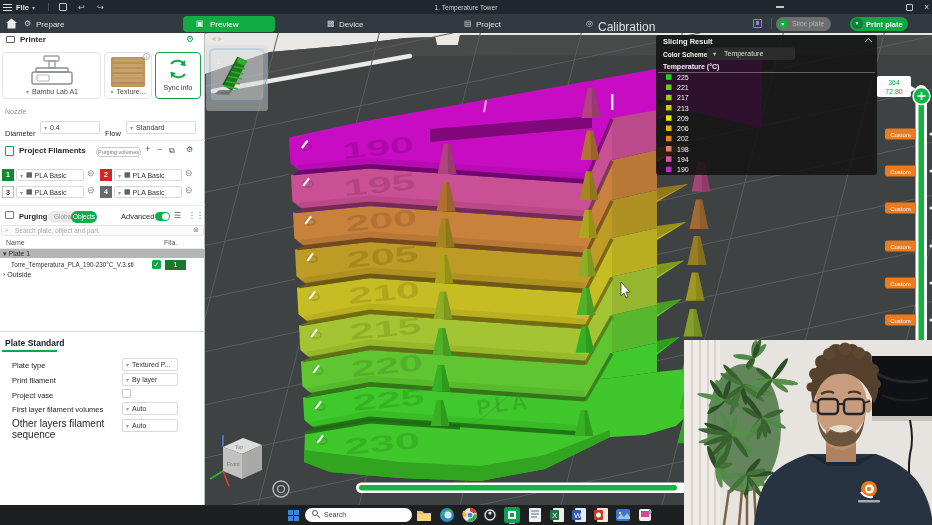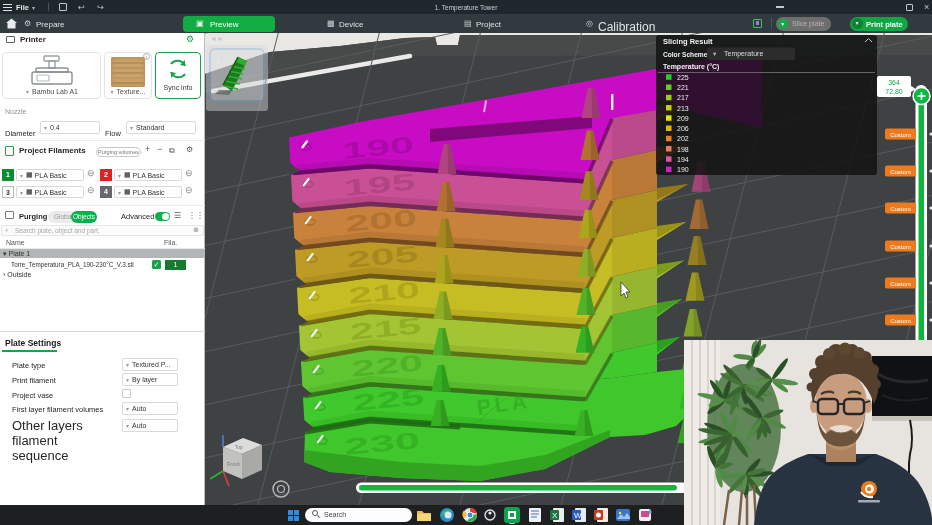--- a/index.html
+++ b/index.html
@@ -356,31 +356,31 @@
     <div class="abs" style="left:6px;top:239px;font-size:7px;color:#555;">Name</div>
     <div class="abs" style="left:164px;top:239px;font-size:7px;color:#555;">Fila.</div>
     <div class="abs" style="left:0;top:248px;width:205px;height:1px;background:#e8e8e8;"></div>
     <div class="abs" style="left:0;top:249px;width:205px;height:9px;background:#b3b5b6;"></div>
     <div class="abs" style="left:3px;top:250px;font-size:7px;color:#333;">▾ Plate 1</div>
     <div class="abs" style="left:11px;top:261px;font-size:6.3px;color:#333;">Torre_Temperatura_PLA_190-230°C_V.3.stl</div>
     <div class="abs" style="left:152px;top:260px;width:9px;height:9px;background:#16a34a;border-radius:1.5px;color:#fff;font-size:7px;text-align:center;line-height:9px;">✓</div>
     <div class="abs" style="left:165px;top:260px;width:21px;height:9.5px;background:#157a2e;color:#fff;font-size:7px;text-align:center;line-height:9px;">1</div>
     <div class="abs" style="left:3px;top:271px;font-size:7px;color:#333;">› Outside</div>
     <div class="abs" style="left:0;top:331px;width:205px;height:1px;background:#d8d8d8;"></div>
-    <div class="abs" style="left:5px;top:338px;font-size:8.5px;font-weight:bold;color:#1a1a1a;">Plate Settings</div>
+    <div class="abs" style="left:5px;top:338px;font-size:8.5px;font-weight:bold;color:#1a1a1a;">Plate Standard</div>
     <div class="abs" style="left:2px;top:350px;width:55px;height:1.8px;background:#16a34a;"></div>
     <div class="abs" style="left:12px;top:361px;width:105px;font-size:7.5px;color:#262626;">Plate type</div>
     <div class="abs sel" style="left:122px;top:358px;width:56px;height:13px;"><span class="car">▾</span>Textured P...</div>
     <div class="abs" style="left:12px;top:376px;width:105px;font-size:7.5px;color:#262626;">Print filament</div>
     <div class="abs sel" style="left:122px;top:373px;width:56px;height:13px;"><span class="car">▾</span>By layer</div>
     <div class="abs" style="left:12px;top:391px;width:105px;font-size:7.5px;color:#262626;">Project vase</div>
     <div class="abs" style="left:122px;top:389px;width:9px;height:9px;border:1px solid #c8c8c8;border-radius:1px;"></div>
     <div class="abs" style="left:12px;top:405px;width:105px;font-size:7.5px;color:#262626;">First layer filament volumes</div>
     <div class="abs sel" style="left:122px;top:402px;width:56px;height:13px;"><span class="car">▾</span>Auto</div>
-    <div class="abs" style="left:12px;top:418px;width:105px;font-size:13px;color:#262626;">Other layers filament<br>sequence</div>
+    <div class="abs" style="left:12px;top:418px;width:105px;font-size:10px;color:#262626;">Other layers filament<br>sequence</div>
     <div class="abs sel" style="left:122px;top:419px;width:56px;height:13px;"><span class="car">▾</span>Auto</div>
     <div class="abs" style="left:0;top:505px;width:932px;height:20px;background:#1d1f20;"></div>
     <div class="abs" style="left:288px;top:510px;width:5px;height:5px;background:#3a86d8;box-shadow:6px 0 #3a86d8,0 6px #3a86d8,6px 6px #3a86d8;"></div>
     <div class="abs" style="left:305px;top:508px;width:107px;height:14px;background:#fdfdfd;border-radius:7px;"></div>
     <div class="abs" style="left:312px;top:510px;width:6px;height:6px;border:1.2px solid #555;border-radius:50%;"></div>
     <div class="abs" style="left:317px;top:516px;width:3px;height:1.2px;background:#555;transform:rotate(45deg);"></div>
     <div class="abs" style="left:324px;top:511px;font-size:7px;color:#444;">Search</div>
     <div class="abs" style="left:416px;top:507px;width:16px;height:16px;"><svg width="16" height="16">
         <path d="M 1 4 h 5 l 2 2 h 7 v 8 h -14 Z" fill="#eac14d"></path>
         <path d="M 1 7 h 14 v 7 h -14 Z" fill="#f5d57a"></path>

